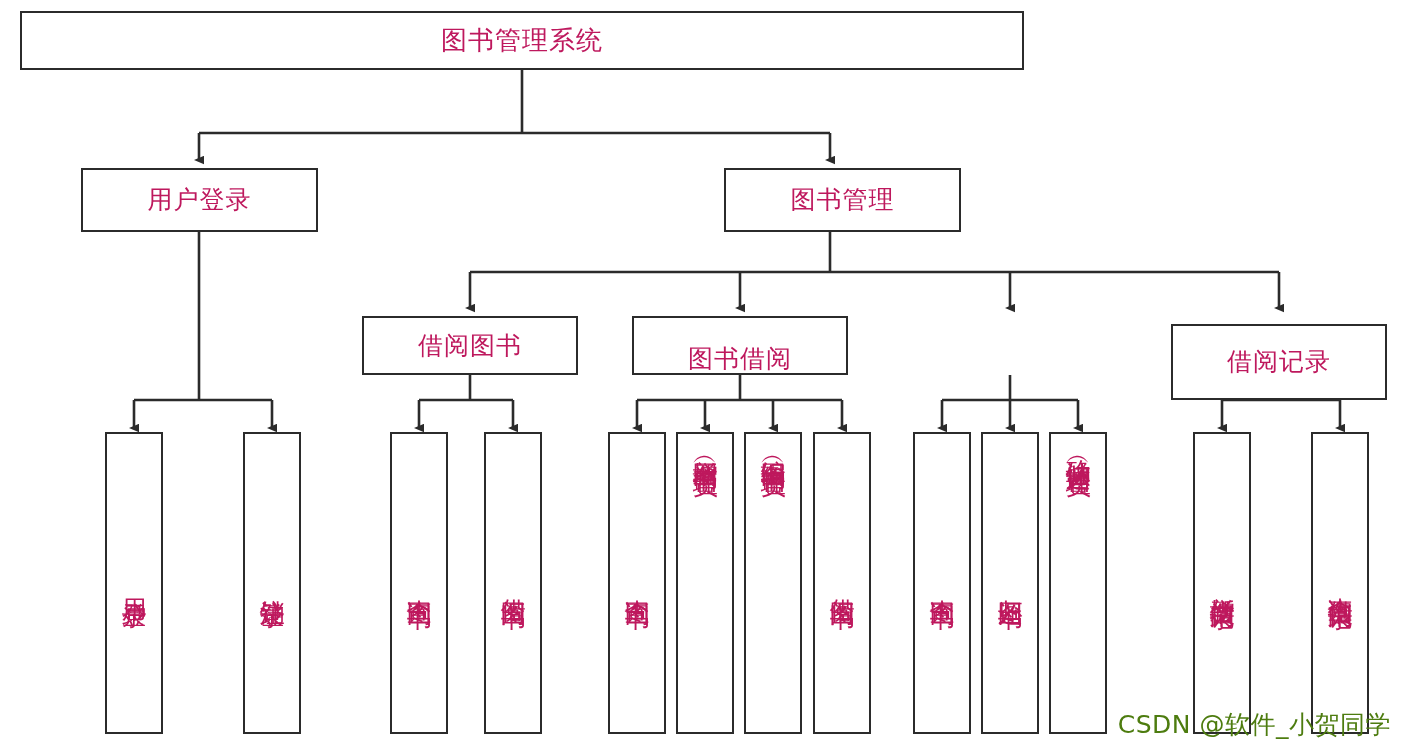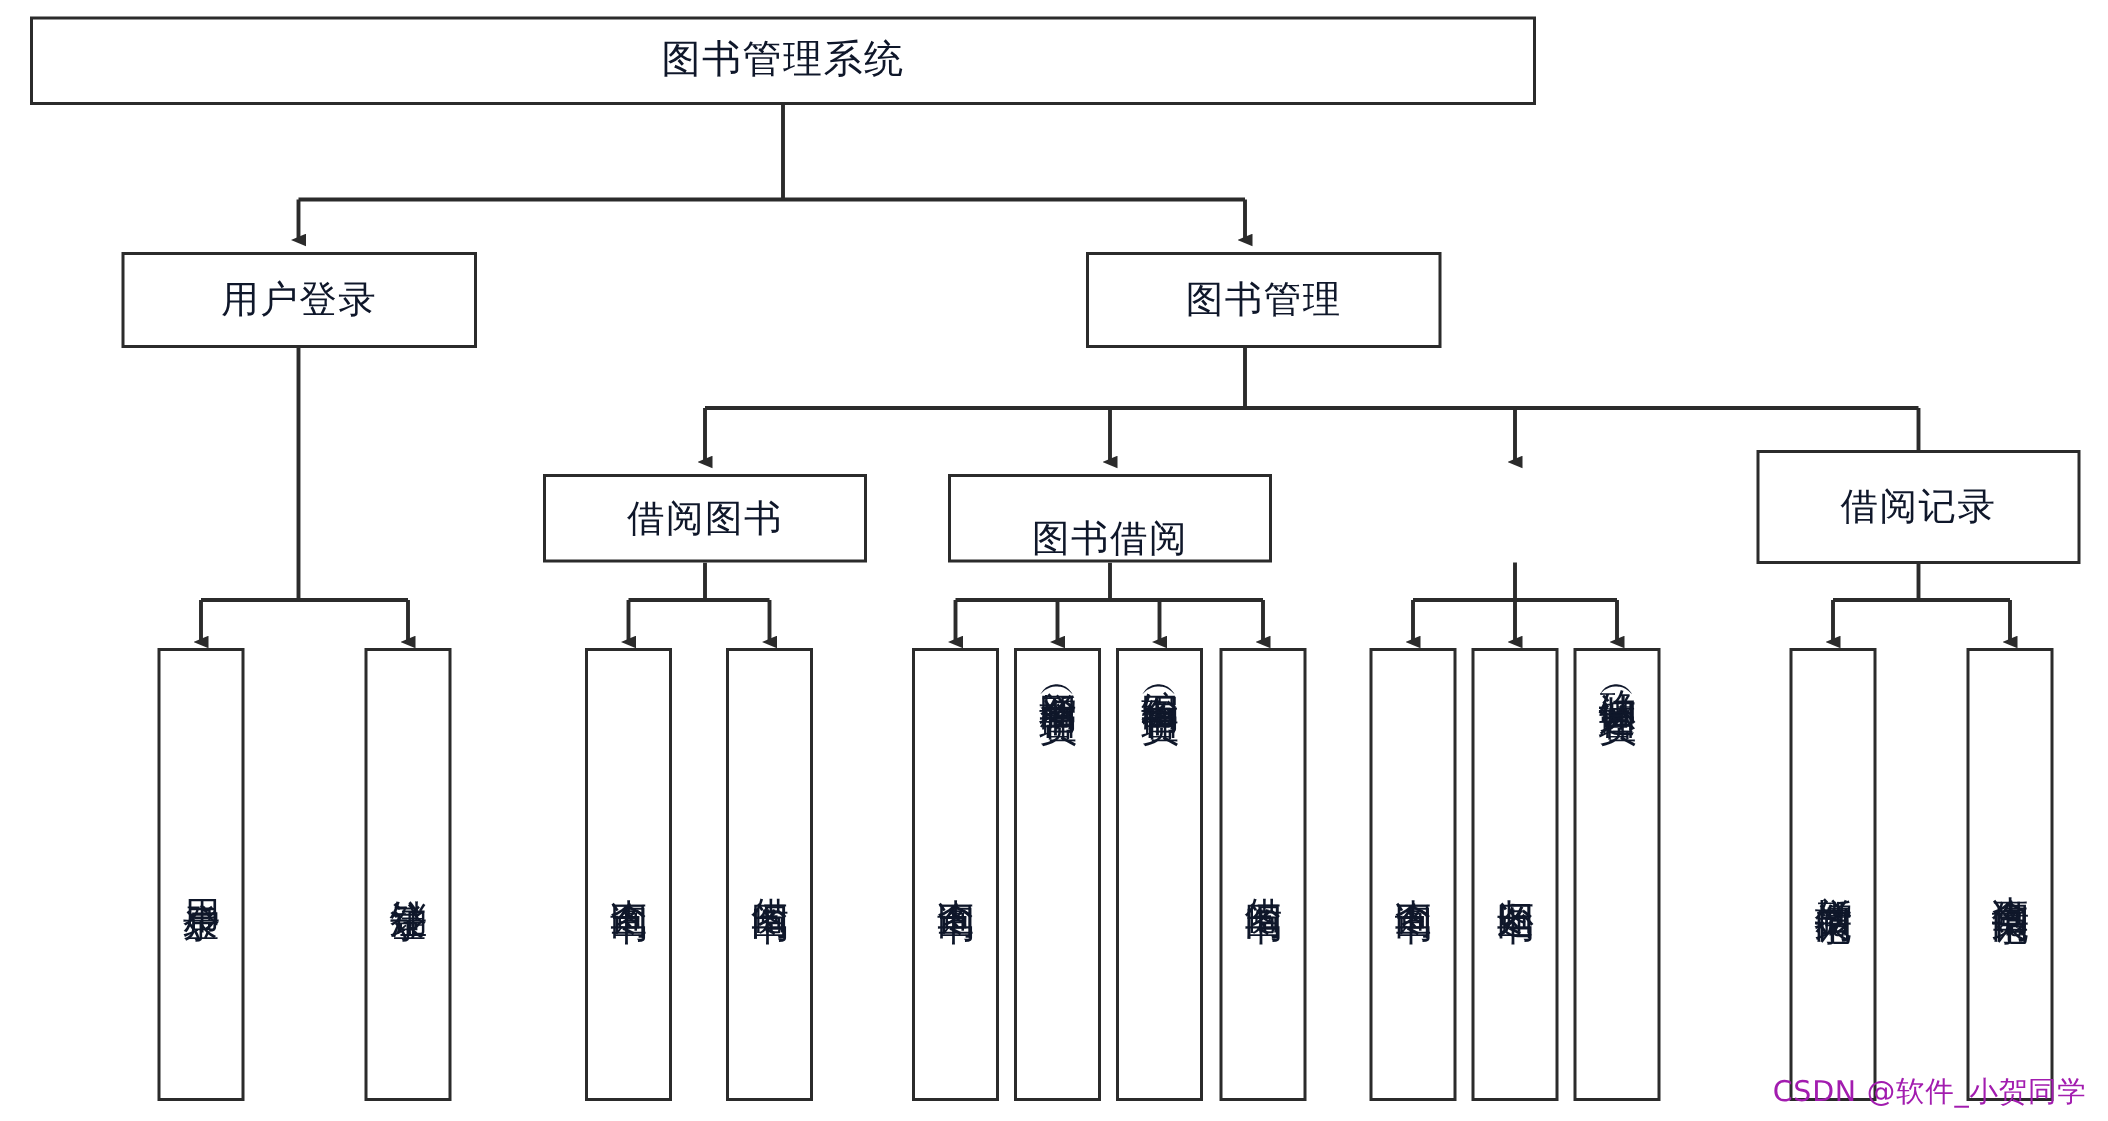--- a/index.html
+++ b/index.html
@@ -17,21 +17,21 @@
     position:absolute;
     box-sizing:border-box;
     background:#ffffff;
     border:2px solid #2b2b2b;
     display:flex;
     align-items:center;
     justify-content:center;
     z-index:2;
   }
   .node .lbl{
-    color:#0f172a;
+    color:#be185d;
     line-height:1.18;
     text-align:center;
     white-space:pre;
   }
 
   
   .h .lbl{font-size:25px;letter-spacing:1px;}
   .node.title .lbl{font-size:26px;}
 
   
@@ -42,22 +42,22 @@
     text-orientation:upright;
     line-height:1.02;
     letter-spacing:2px;
     display:block;
   }
   .v.mid{align-items:center;padding-top:0;}
 
   #watermark{
     position:absolute;
     right:14px;bottom:6px;
-    color:#a21caf;
-    font-size:19px;
+    color:#4d7c0f;
+    font-size:25px;
     letter-spacing:0.5px;
     z-index:5;
     white-space:nowrap;
   }
 </style>
 </head>
 <body>
 
 <div id="stage">
 
@@ -121,21 +121,21 @@
   <div class="node h" style="left:711px;top:168px;width:237px;height:64px;margin-left:13px;">
     <span class="lbl">图书管理</span>
   </div>
 
   <div class="node h" style="left:362px;top:316px;width:216px;height:59px;">
     <span class="lbl">借阅图书</span>
   </div>
   <div class="node h" style="left:632px;top:316px;width:216px;height:59px;align-items:flex-end;">
     <span class="lbl">图书借阅</span>
   </div>
-  <div class="node h" style="left:1171px;top:300px;width:216px;height:76px;">
+  <div class="node h" style="left:1171px;top:324px;width:216px;height:76px;">
     <span class="lbl">借阅记录</span>
   </div>
 
   <div class="node v mid" style="left:105px;top:432px;width:58px;height:302px;">
     <span class="lbl">用户登录</span>
   </div>
   <div class="node v mid" style="left:243px;top:432px;width:58px;height:302px;">
     <span class="lbl">注销登录</span>
   </div>
 

